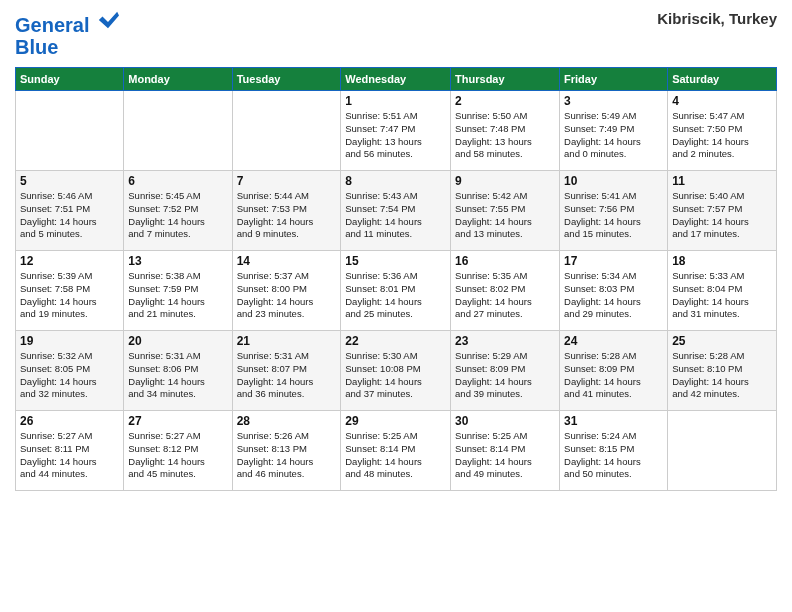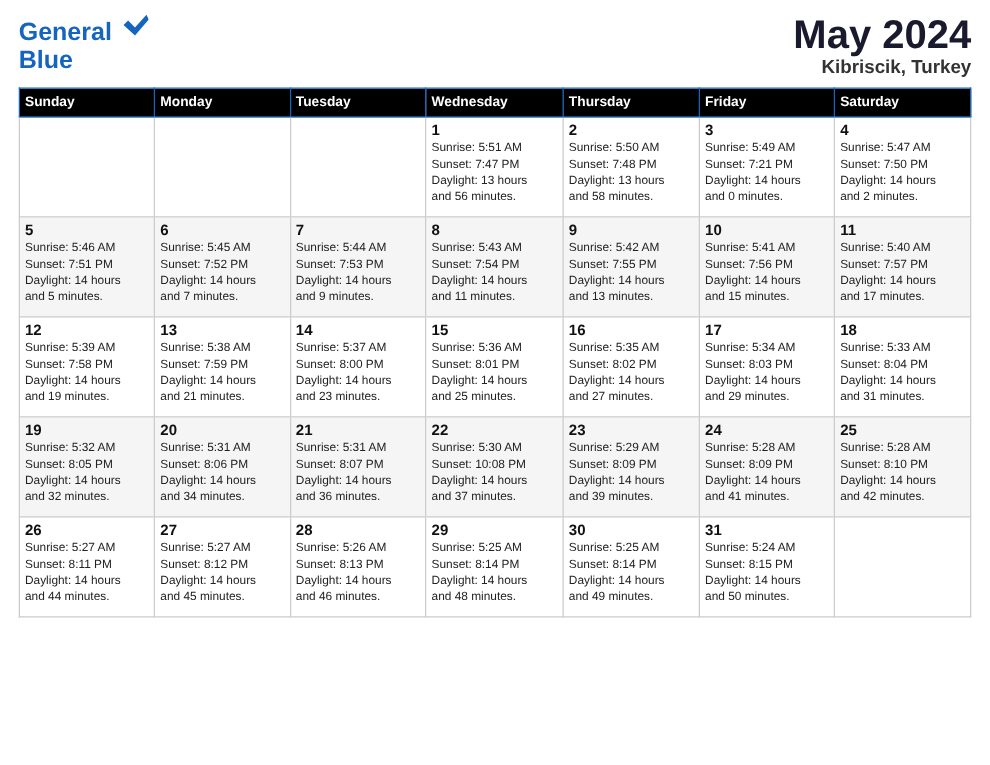--- a/index.html
+++ b/index.html
@@ -52,21 +52,21 @@
       font-size: 15px;
       color: #333;
       font-weight: bold;
     }
     .calendar {
       width: 100%;
       border-collapse: collapse;
       font-size: 10px;
     }
     .calendar thead th {
-      background: #000000;
+      background: #15803d;
       color: white;
       padding: 5px 4px;
       text-align: left;
       font-size: 11px;
       font-weight: bold;
       border: 1px solid #1565c0;
     }
     .calendar tbody td {
       border: 1px solid #ccc;
       vertical-align: top;
@@ -103,21 +103,20 @@
             <span>General</span>
             <svg class="logo-icon" viewBox="0 0 24 24">
               <path d="M22 2L12 13 6 7l-4 4 10 9 12-14z" fill="#1565c0"></path>
             </svg>
           </span>
         </div>
         <div style="font-size:20px;font-weight:bold;color:#1565c0;">Blue</div>
       </div>
     </div>
     <div class="title-area">
-      <div class="month-year">May 2024</div>
       <div class="location">Kibriscik, Turkey</div>
     </div>
   </div>
 
   <table class="calendar">
     <thead>
       <tr>
         <th>Sunday</th>
         <th>Monday</th>
         <th>Tuesday</th>
@@ -142,21 +141,21 @@
           <td>
             <div class="day-number">2</div>
             <div class="day-info">Sunrise: 5:50 AM</div>
             <div class="day-info">Sunset: 7:48 PM</div>
             <div class="day-info">Daylight: 13 hours</div>
             <div class="day-info">and 58 minutes.</div>
           </td>
           <td>
             <div class="day-number">3</div>
             <div class="day-info">Sunrise: 5:49 AM</div>
-            <div class="day-info">Sunset: 7:21 PM</div>
+            <div class="day-info">Sunset: 7:49 PM</div>
             <div class="day-info">Daylight: 14 hours</div>
             <div class="day-info">and 0 minutes.</div>
           </td>
           <td>
             <div class="day-number">4</div>
             <div class="day-info">Sunrise: 5:47 AM</div>
             <div class="day-info">Sunset: 7:50 PM</div>
             <div class="day-info">Daylight: 14 hours</div>
             <div class="day-info">and 2 minutes.</div>
           </td>

